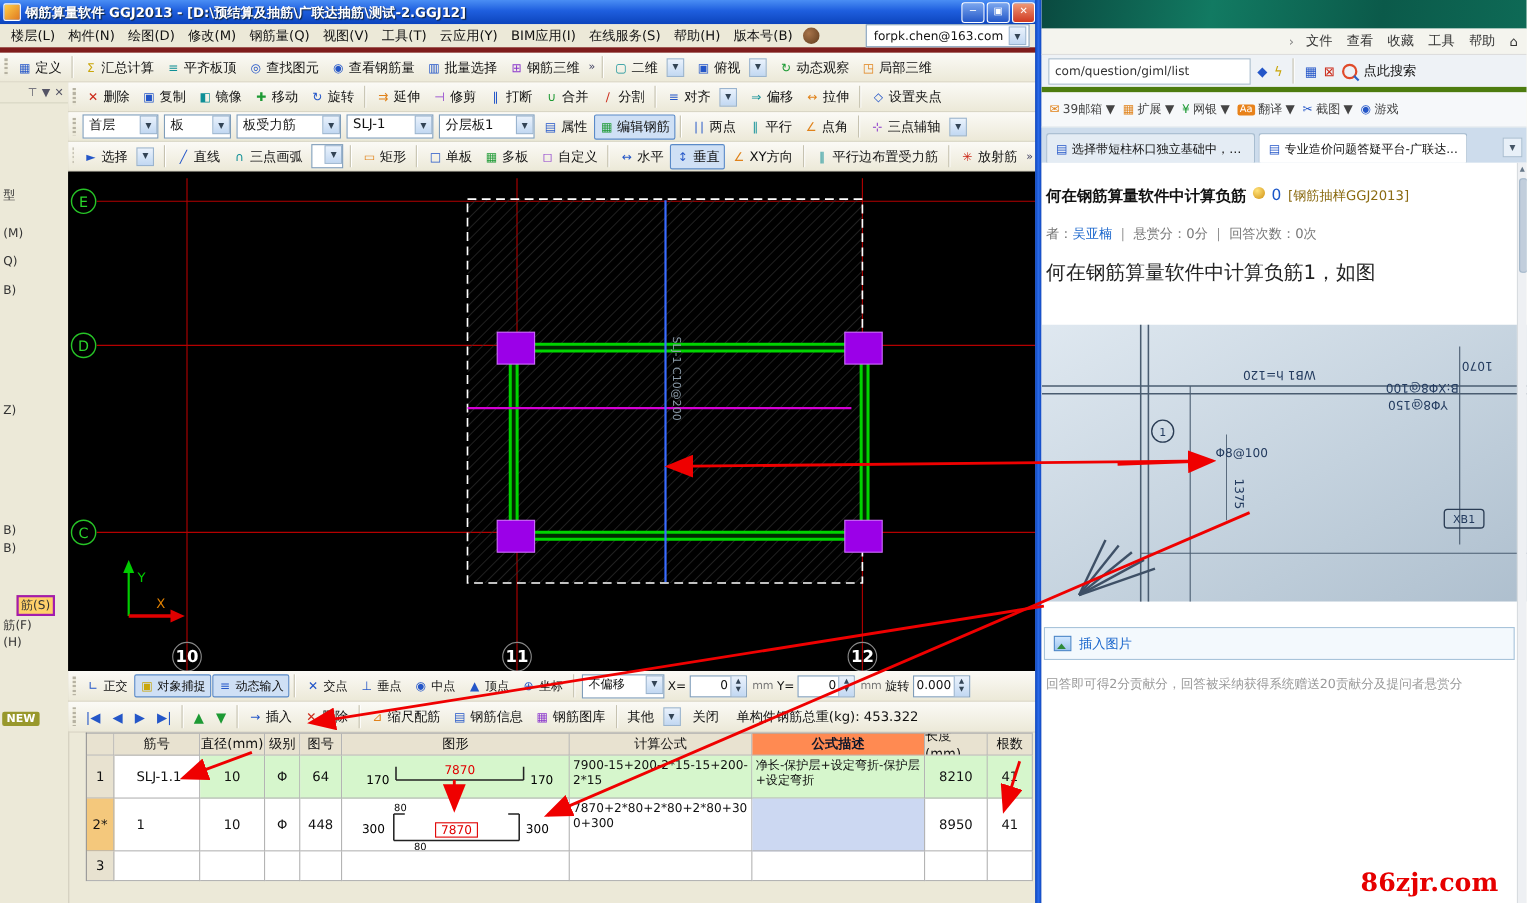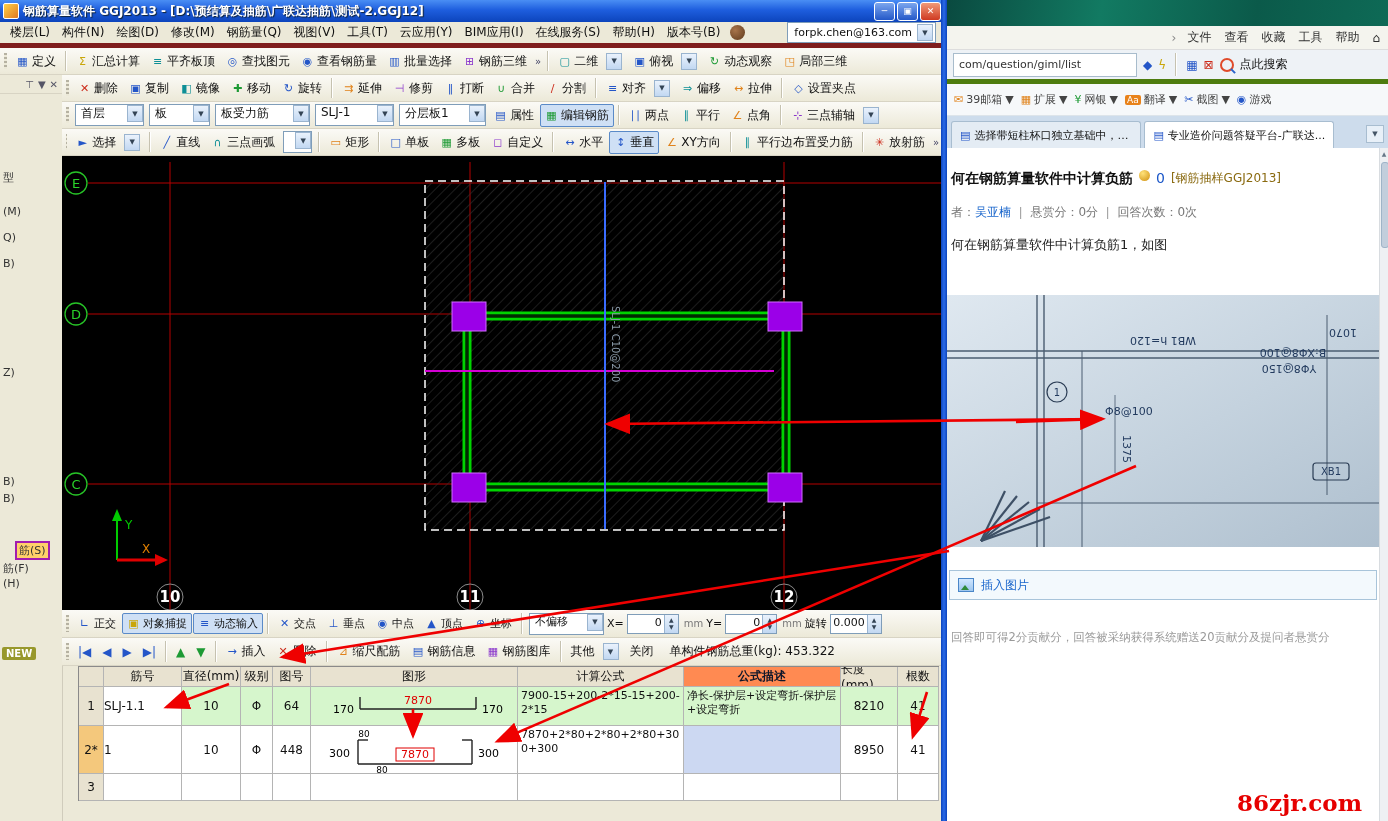--- a/index.html
+++ b/index.html
@@ -49,21 +49,21 @@
   .totalw{font-weight:normal;margin-left:10px}
   
   #rtable{position:absolute;left:78px;top:666px;display:grid;grid-template-columns:25px 78px 59px 32px 38px 207px 166px 157px 57px 41px;grid-template-rows:20px 39px 48px 27px;background:#fff;border-top:1px solid #8a8a8a;border-left:1px solid #8a8a8a;font-size:12px}
   .cl{border-right:1px solid #b4b4b4;border-bottom:1px solid #b4b4b4;display:flex;align-items:center;justify-content:center;overflow:hidden;box-sizing:border-box}
   .cl.hd{background:#e8e2d0}
   .cl.hd.desc{background:#ff8a52;color:#0f172a;font-weight:bold}
   .cl.rn{background:#e8e2d0}
   .cl.g{background:#d6f6cc}
   .cl.tan{background:#f4c87c}
   .cl.sel{background:#ccd8f2}
-  .cl.lt{justify-content:flex-start;padding-left:0}
+  .cl.lt{justify-content:flex-start;padding-left:20px}
   .cl.fm{display:block;font-size:11px;padding:2px 3px;line-height:1.3;word-break:break-all;text-align:left}
   
   #winsep{position:absolute;left:941px;top:0;width:6px;height:821px;background:linear-gradient(90deg,#0c44bc,#2a6ae8,#0c44bc)}
   
   #bwin{position:absolute;left:947px;top:0;width:441px;height:821px;background:#fff}
   #bdesk{position:absolute;left:0;top:0;width:441px;height:26px;background:linear-gradient(100deg,#0a4a40,#127a62 35%,#0b5a4a 70%,#0e6a56)}
   #bmenu{position:absolute;left:0;top:26px;width:441px;height:24px;background:#f4f4ee;border-bottom:1px solid #ddd;display:flex;align-items:center;justify-content:flex-end;gap:1px;padding:0 8px;box-sizing:border-box;font-size:12px;color:#333}
   #bmenu .mitem{padding:2px 6px}
   #baddr{position:absolute;left:0;top:50px;width:441px;height:34px;background:#eef2f6;border-bottom:5px solid #4d7c0f;display:flex;align-items:center;padding:0 6px;gap:6px;box-sizing:border-box}
   .afield{background:#fff;border:1px solid #a8bccc;height:22px;flex:0 0 172px;display:flex;align-items:center;padding:0 5px;color:#333;font-size:11px;overflow:hidden}
@@ -77,27 +77,27 @@
   .btab .lbl{white-space:nowrap;overflow:hidden;text-overflow:ellipsis;max-width:158px}
   .btab.active{background:#fff}
   .tabmenu{margin-left:auto;align-self:center;border:1px solid #a8bdd0;background:#e8f0f8;width:16px;height:16px;display:flex;align-items:center;justify-content:center;font-size:7px;color:#456}
   #bcontent{position:absolute;left:0;top:148px;width:441px;height:673px;background:#fff;overflow:hidden}
   .qtitle{position:absolute;left:4px;top:22px;display:flex;gap:6px;font-size:14px;font-weight:bold;white-space:nowrap}
   .medal{width:11px;height:11px;border-radius:50%;background:radial-gradient(circle at 35% 30%,#ffe27a,#d09010);display:inline-block;flex:0 0 auto}
   .score{color:#1a56c8;font-weight:normal}
   .qtag{color:#8a6a10;font-weight:normal;font-size:12px}
   .qmeta{position:absolute;left:4px;top:56px;color:#777;white-space:nowrap}
   .asker{color:#1a66cc}
-  .qbody{position:absolute;left:4px;top:88px;font-size:13px;color:#222;white-space:nowrap}
+  .qbody{position:absolute;left:4px;top:88px;font-size:18px;color:#222;white-space:nowrap}
   #qphoto{position:absolute;left:0;top:147px;width:441px;height:252px}
   .inspanel{position:absolute;left:2px;top:422px;width:428px;height:30px;border:1px solid #a8c4da;background:#f3f9fd;display:flex;align-items:center;gap:7px;padding:0 8px;box-sizing:border-box}
   .imgico{width:14px;height:12px;border:1px solid #4a86c8;background:linear-gradient(#cfe6ff,#9ec6ee);position:relative}
   .imgico::after{content:"";position:absolute;left:2px;bottom:1px;border-left:4px solid transparent;border-right:4px solid transparent;border-bottom:5px solid #2e8a3a}
   .inslink{color:#1a66cc}
-  .btip{position:absolute;left:4px;top:482px;color:#999;font-size:11.5px;white-space:nowrap}
+  .btip{position:absolute;left:4px;top:466px;color:#999;font-size:11.5px;white-space:nowrap}
   .wm{position:absolute;right:26px;top:641px;font-family:"DejaVu Serif","Liberation Serif",serif;font-size:23px;font-weight:bold;color:#e60000;text-shadow:1px 1px 0 #fff}
   #bscroll{position:absolute;right:0;top:148px;width:9px;height:673px;background:#eef0f3;border-left:1px solid #d8dce0;box-sizing:border-box}
   #bscroll .up{position:absolute;top:2px;left:0;width:8px;text-align:center;font-size:6px;color:#678}
   #bscroll .thumb{position:absolute;top:14px;left:1px;width:6px;height:84px;background:#c2cedc;border:1px solid #9fb4c8;border-radius:3px}
   
   #arrows{position:absolute;left:0;top:0;width:1388px;height:821px;z-index:60;pointer-events:none}
   svg text{font-family:"DejaVu Sans","Liberation Sans",sans-serif}
 </style>
 </head>
 <body>

